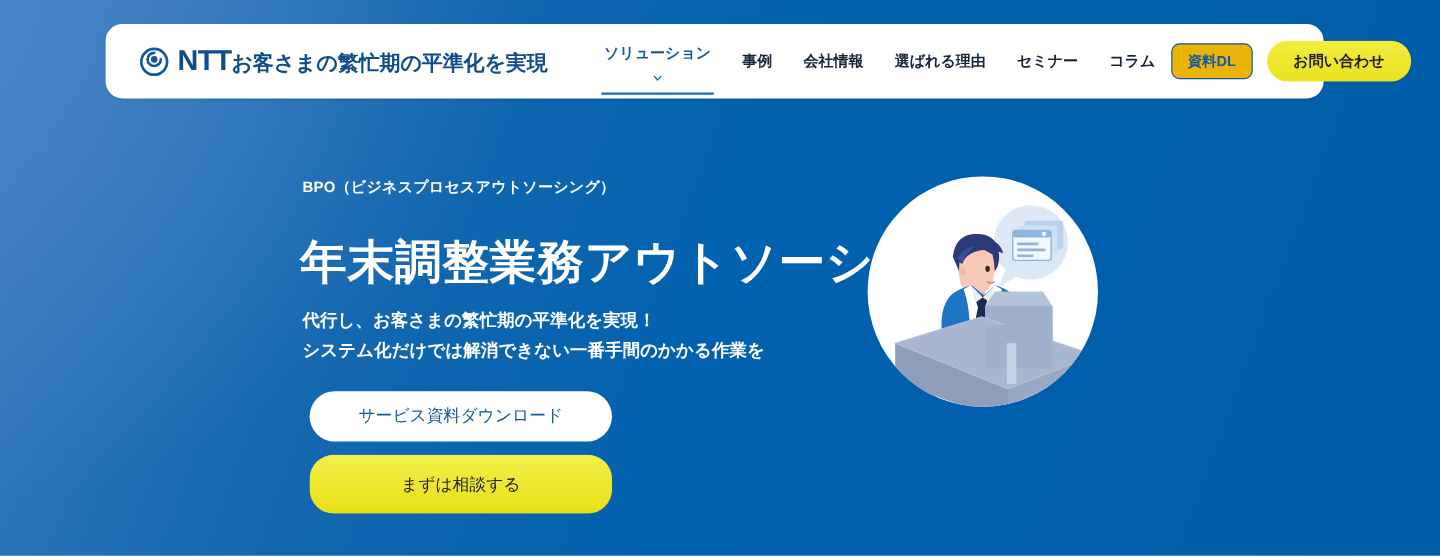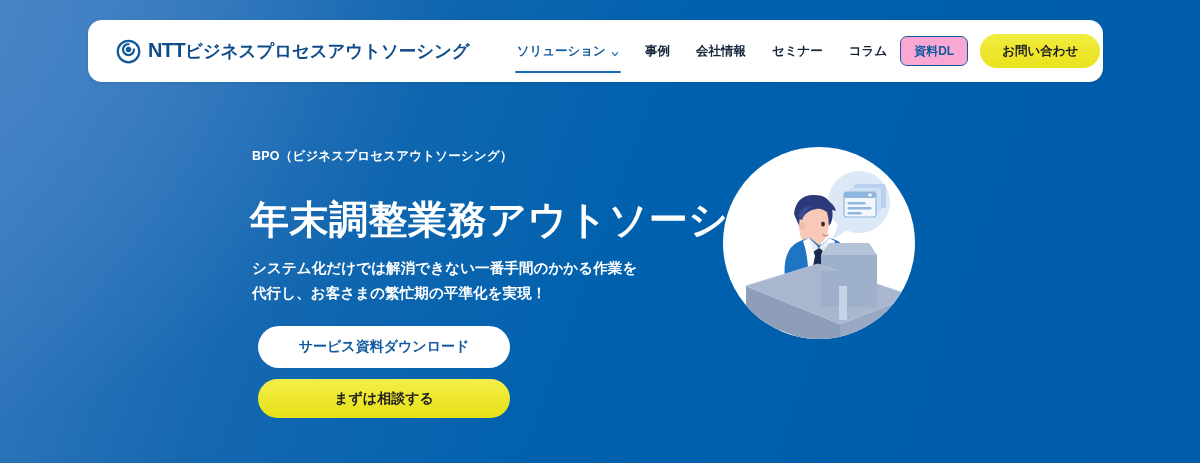--- a/index.html
+++ b/index.html
@@ -37,41 +37,42 @@
   }
   .logo-mark { width:25px; height:25px; flex:0 0 25px; display:block; }
   .logo-text {
     font-size:17.5px;
     font-weight:700;
     color:#0f4c8a;
     letter-spacing:-0.1px;
     white-space:nowrap;
   }
   .logo-text .ntt {
-    font-size:20px;
+    font-size:24px;
     letter-spacing:-0.6px;
   }
 
   .nav {
     display:flex;
     align-items:center;
     margin-left:34px;
     gap:0px;
   }
   .nav-item {
     position:relative;
     font-size:12.5px;
     font-weight:700;
     color:#16253a;
     white-space:nowrap;
     padding:4px 13px;
     cursor:pointer;
     display:flex;
     align-items:center;
     gap:5px;
+    flex-direction:column;
   }
   .nav-item.active { color:#125a9e; }
   .nav-item.active::after {
     content:"";
     position:absolute;
     left:11px; right:11px;
     bottom:-9px;
     height:2px;
     background:#1a6bb5;
     border-radius:1px;
@@ -89,21 +90,21 @@
     margin-right:22px;
     gap:12px;
   }
   .btn-dl {
     font-size:12px;
     font-weight:700;
     color:#125a9e;
     border:1.4px solid #125a9e;
     border-radius:7px;
     padding:8px 13px;
-    background:#f9a8d4;
+    background:#eab308;
     white-space:nowrap;
     cursor:pointer;
     line-height:1;
   }
   .btn-contact {
     font-size:12.5px;
     font-weight:700;
     color:#1f1f1f;
     background:#efe933;
     background-image:linear-gradient(180deg,#f2ec3f 0%,#e9e21f 100%);
@@ -147,35 +148,35 @@
   }
   .hero-desc div { white-space:nowrap; }
 
   .cta-white {
     position:absolute;
     left:258px; top:326px;
     width:252px; height:42px;
     background:#ffffff;
     border-radius:21px;
     display:flex; align-items:center; justify-content:center;
-    font-size:14px; font-weight:700;
+    font-size:14px; font-weight:400;
     color:#125a9e;
     cursor:pointer;
     border:none;
     font-family:inherit;
   }
   .cta-yellow {
     position:absolute;
     left:258px; top:379px;
-    width:252px; height:39px;
+    width:252px; height:49px;
     background:#efe933;
     background-image:linear-gradient(180deg,#f4ef4a 0%,#e7e016 100%);
     border-radius:20px;
     display:flex; align-items:center; justify-content:center;
-    font-size:14px; font-weight:700;
+    font-size:14px; font-weight:400;
     color:#1f1f1f;
     cursor:pointer;
     border:none;
     font-family:inherit;
   }
 
   
   .illo {
     position:absolute;
     left:722px; top:146px;
@@ -190,21 +191,21 @@
   <div class="header-card">
 
     <div class="logo-wrap">
       <span class="logo-mark">
         <svg viewBox="0 0 100 100" width="25" height="25" aria-hidden="true">
           <circle cx="50" cy="50" r="43" fill="none" stroke="#125a9e" stroke-width="9"></circle>
           <path d="M50 20 a22 22 0 1 0 22 22" fill="none" stroke="#125a9e" stroke-width="9" stroke-linecap="round"></path>
           <circle cx="50" cy="42" r="11" fill="#125a9e"></circle>
         </svg>
       </span>
-      <span class="logo-text"><span class="ntt">NTT</span><span>ビジネスプロセスアウトソーシング</span></span>
+      <span class="logo-text"><span class="ntt">NTT</span><span>お客さまの繁忙期の平準化を実現</span></span>
     </div>
 
     <nav class="nav">
 
       <div class="nav-item active">
         <span>ソリューション</span>
         <span class="chev">
           <svg viewBox="0 0 12 12" width="8" height="8" aria-hidden="true">
             <path d="M2 4 L6 8.5 L10 4" fill="none" stroke="#1a6bb5" stroke-width="1.7" stroke-linecap="round" stroke-linejoin="round"></path>
           </svg>
@@ -212,20 +213,23 @@
       </div>
 
       <div class="nav-item">
         <span>事例</span>
       </div>
 
       <div class="nav-item">
         <span>会社情報</span>
       </div>
 
+      <div class="nav-item">
+        <span>選ばれる理由</span>
+      </div>
 
       <div class="nav-item">
         <span>セミナー</span>
       </div>
 
 
       <div class="nav-item">
         <span>コラム</span>
       </div>
 
@@ -239,22 +243,22 @@
 
   </div>
 
   <div class="hero">
 
     <div class="eyebrow">BPO（ビジネスプロセスアウトソーシング）</div>
 
     <h1 class="hero-title">年末調整業務アウトソーシング</h1>
 
     <div class="hero-desc">
+      <div>代行し、お客さまの繁忙期の平準化を実現！</div>
       <div>システム化だけでは解消できない一番手間のかかる作業を</div>
-      <div>代行し、お客さまの繁忙期の平準化を実現！</div>
     </div>
 
     <button class="cta-white">サービス資料ダウンロード</button>
     <button class="cta-yellow">まずは相談する</button>
 
     <div class="illo">
       <svg viewBox="0 0 194 194" width="194" height="194" aria-hidden="true">
         <defs>
           <clipPath id="circClip">
               <circle cx="97" cy="97" r="96"></circle>

